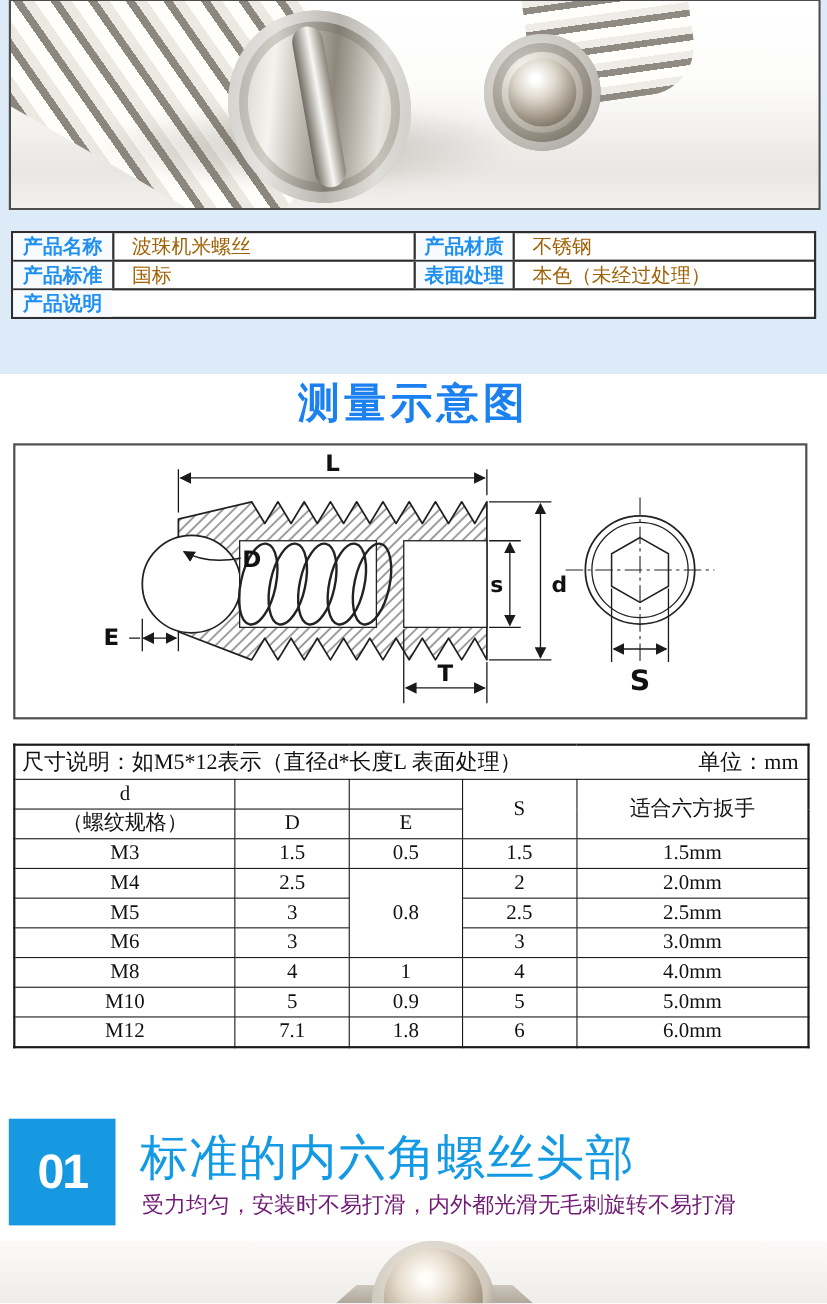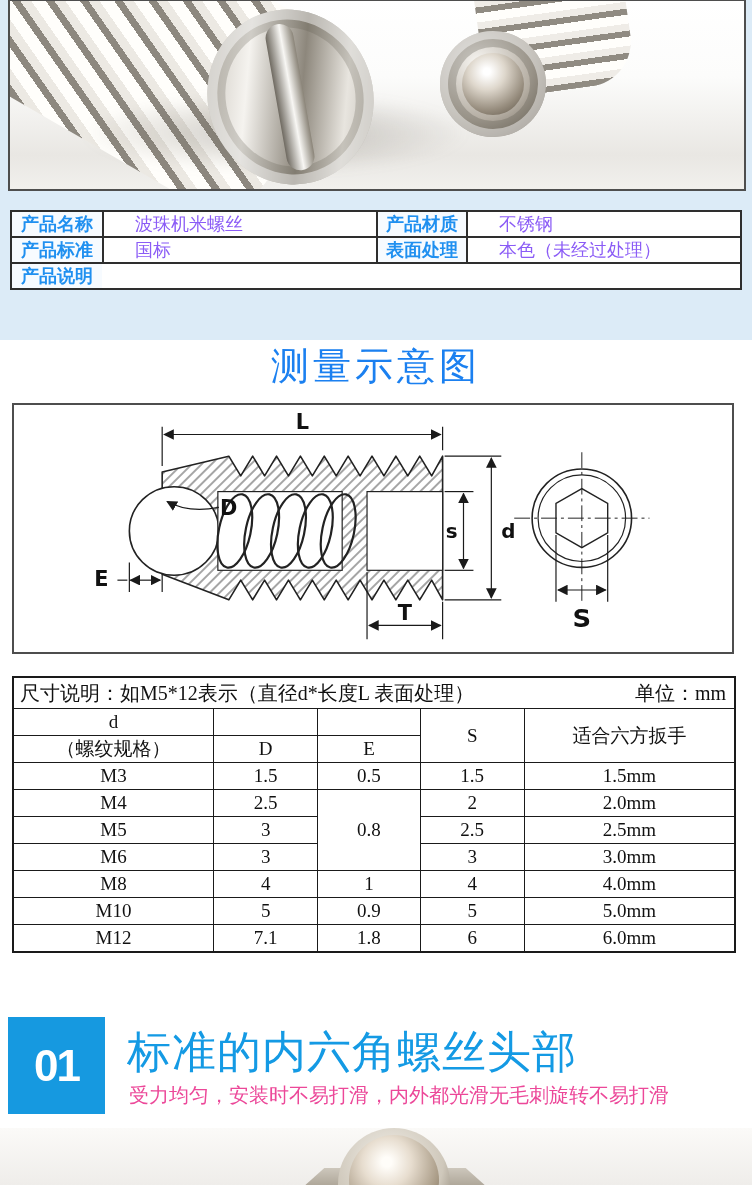--- a/index.html
+++ b/index.html
@@ -35,47 +35,47 @@
 
   
   .info-table{position:absolute;left:10px;top:210px;width:732px;border:2px solid #2e2e2e;background:#fff;
               box-sizing:border-box;}
   .it-row{display:grid;grid-template-columns:90px 274px 90px 274px;height:24px;border-top:2px solid #2e2e2e;}
   .it-row.first{border-top:none;}
   .it-cell{display:flex;align-items:center;font-size:18px;border-left:2px solid #2e2e2e;box-sizing:border-box;
            white-space:nowrap;overflow:hidden;}
   .it-cell.nb{border-left:none;}
   .it-label{color:#2090f0;font-weight:bold;justify-content:center;background:#f7fbff;}
-  .it-value{color:#8b5cf6;padding-left:31px;}
+  .it-value{color:#a16207;padding-left:16px;}
   .it-span{grid-column:2 / 5;}
 
   
   .measure-title{position:absolute;left:0;top:341px;width:100%;text-align:center;
-                 font-size:38px;font-weight:normal;color:#1b80f0;letter-spacing:4px;}
+                 font-size:38px;font-weight:bold;color:#1b80f0;letter-spacing:4px;}
 
   
   .diagram-box{position:absolute;left:12px;top:403px;width:722px;height:251px;border:2px solid #4e4e4e;
                background:#fff;box-sizing:border-box;}
   .diagram-box svg{display:block;width:100%;height:100%;}
 
   
   .size-table{position:absolute;left:12px;top:676px;width:724px;border-collapse:collapse;table-layout:fixed;
               font-family:"Liberation Serif","DejaVu Serif",serif;color:#111;border:2px solid #1a1a1a;}
   .size-table td{border:1px solid #1a1a1a;text-align:center;font-size:19px;padding:0;height:26px;line-height:1.15;
                  overflow:hidden;white-space:nowrap;}
   .size-table td.cap{height:30px;}
   .cap-wrap{display:flex;justify-content:space-between;align-items:center;padding:0 8px 0 6px;font-size:20px;}
 
   
   .num-box{position:absolute;left:8px;top:1017px;width:97px;height:97px;background:#1699e0;color:#fff;
            display:flex;align-items:center;justify-content:center;font-size:44px;font-weight:800;
            letter-spacing:-2px;}
   .feature-title{position:absolute;left:127px;top:1023px;font-size:44px;font-weight:normal;color:#149ae4;
                  letter-spacing:1px;white-space:nowrap;}
-  .feature-subtitle{position:absolute;left:129px;top:1082px;font-size:20px;color:#ec4899;white-space:nowrap;}
+  .feature-subtitle{position:absolute;left:129px;top:1082px;font-size:20px;color:#701a75;white-space:nowrap;}
 
   
   .bottom-photo{position:absolute;left:0;top:1128px;width:752px;height:57px;overflow:hidden;
                 background:linear-gradient(180deg,#fbfaf8,#efedea);}
   .b-flare{position:absolute;left:302px;top:40px;width:186px;height:20px;
            clip-path:polygon(12% 0,88% 0,100% 100%,0 100%);
            background:linear-gradient(180deg,#cdc7bc,#aaa294);}
   .b-rim{position:absolute;left:338px;top:0;width:112px;height:112px;border-radius:50%;
          background:radial-gradient(circle at 45% 30%,#f2efe9,#cfc8bb 55%,#8e8576 80%,#b8b0a2);}
   .b-ball{position:absolute;left:349px;top:7px;width:90px;height:90px;border-radius:50%;

